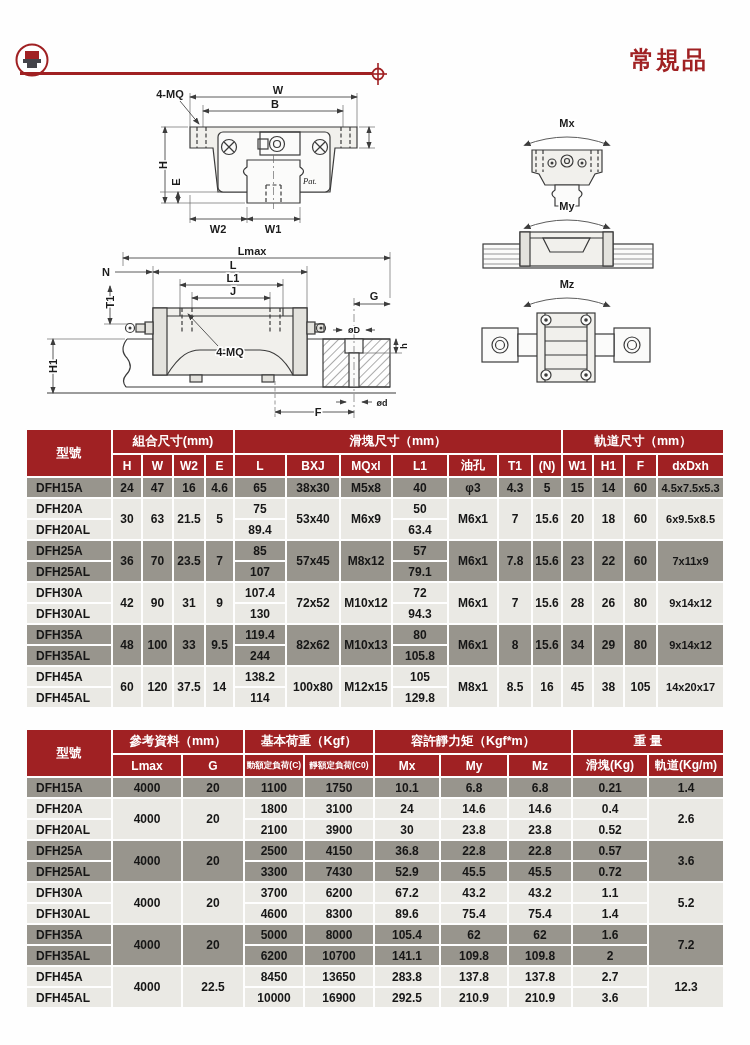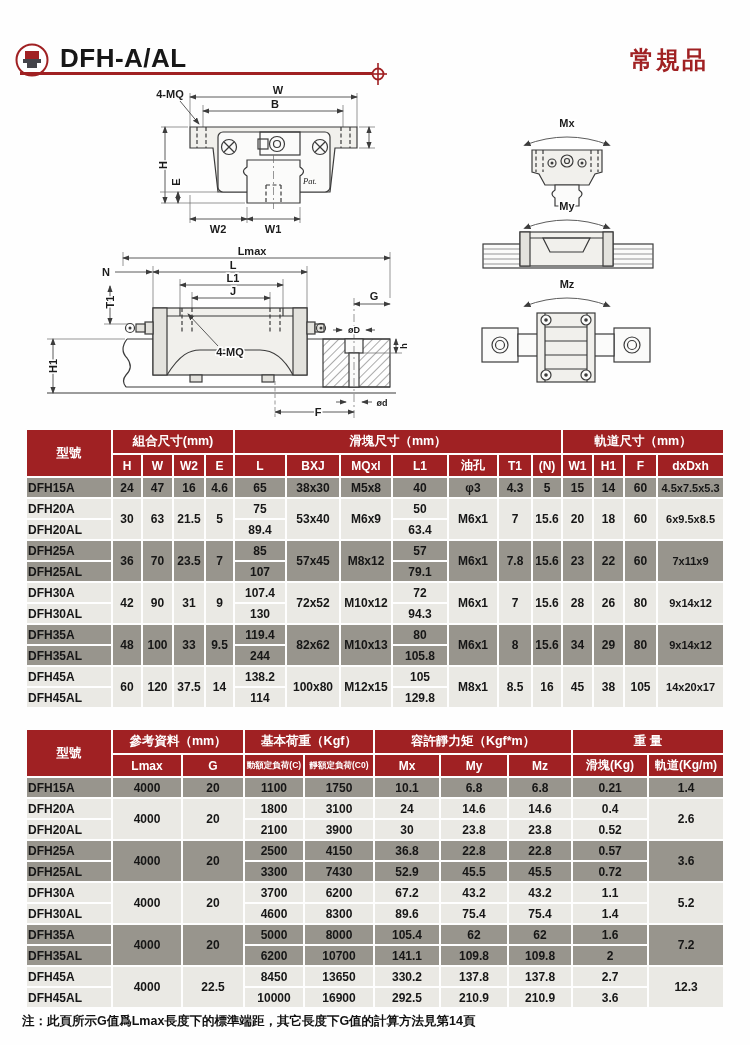--- a/index.html
+++ b/index.html
@@ -12,21 +12,21 @@
   
   .tbl{position:absolute;border-collapse:separate;border-spacing:2px;table-layout:fixed;width:700px;left:25px;}
   .tbl th,.tbl td{padding:0;text-align:center;vertical-align:middle;overflow:hidden;white-space:nowrap;}
   .tbl th{background:#a02123;color:#fff;font-weight:bold;font-size:12px;}
   .tbl thead tr.gr th{height:23px;font-size:12.5px;}
   .tbl thead tr.sr th{height:21px;}
   .tbl thead th.t{font-size:8.5px;}
   .tbl tbody td{height:19px;font-size:12px;font-weight:bold;color:#161616;}
   .tbl tbody tr.dk td{background:#98958d;}
   .tbl tbody tr.lt td{background:#eae9e4;}
-  .tbl td.model{text-align:left;padding-left:1px;margin-top:24px;}
+  .tbl td.model{text-align:left;padding-left:9px;margin-top:24px;}
   .tbl td.xs{font-size:11px;font-weight:bold;text-align:center;}
   #t1{top:428px;} #t2{top:728px;}
   .foot{position:absolute;left:22px;top:1013px;font-size:12.5px;font-weight:bold;color:#111;}
   
   svg{position:absolute;}
   .ln{stroke:#3b3b3b;stroke-width:1.2;fill:none;}
   .dm{stroke:#4a4a4a;stroke-width:0.9;fill:none;}
   .ext{stroke:#6a6a6a;stroke-width:0.7;fill:none;}
   .dsh{stroke-dasharray:4 2.5;}
   .ctr{stroke-dasharray:8 3 2 3;}
@@ -40,21 +40,20 @@
 </head>
 <body>
 
 <div class="page">
 
   <svg style="left:14px;top:42px" width="36" height="36" viewBox="0 0 36 36">
     <circle cx="18" cy="18" r="15.5" fill="#fff" stroke="#a02123" stroke-width="2"></circle>
     <rect x="11" y="9" width="14" height="8" fill="#a02123"></rect>
     <path d="M9,17 L27,17 L27,21 L23,21 L23,26 L13,26 L13,21 L9,21 Z" fill="#44444a"></path>
   </svg>
-  <div class="title">DFH-A/AL</div>
   <div class="redline"></div>
   <svg style="left:366px;top:61px" width="24" height="26" viewBox="0 0 24 26">
     <circle cx="12" cy="13" r="5.5" fill="none" stroke="#a02123" stroke-width="1.8"></circle>
     <line x1="12" y1="2" x2="12" y2="24" stroke="#a02123" stroke-width="1.6"></line>
     <line x1="3" y1="13" x2="21" y2="13" stroke="#a02123" stroke-width="1.6"></line>
   </svg>
   <div class="badge">常規品</div>
 
   <svg style="left:150px;top:85px" width="235" height="152" viewBox="0 0 235 152">
     <defs>
@@ -604,32 +603,31 @@
           <td>109.8</td>
           <td>2</td>
         </tr>
 
       <tr class="lt">
           <td class="model">DFH45A</td>
           <td rowspan="2">4000</td>
           <td rowspan="2">22.5</td>
           <td>8450</td>
           <td>13650</td>
-          <td>330.2</td>
+          <td>283.8</td>
           <td>137.8</td>
           <td>137.8</td>
           <td>2.7</td>
           <td rowspan="2">12.3</td>
         </tr>
       <tr class="lt">
           <td class="model">DFH45AL</td>
           <td>10000</td>
           <td>16900</td>
           <td>292.5</td>
           <td>210.9</td>
           <td>210.9</td>
           <td>3.6</td>
         </tr>
     </tbody>
   </table>
 
-  <div class="foot">注：此頁所示G值爲Lmax長度下的標準端距，其它長度下G值的計算方法見第14頁</div>
 </div>
 
 </body></html>

